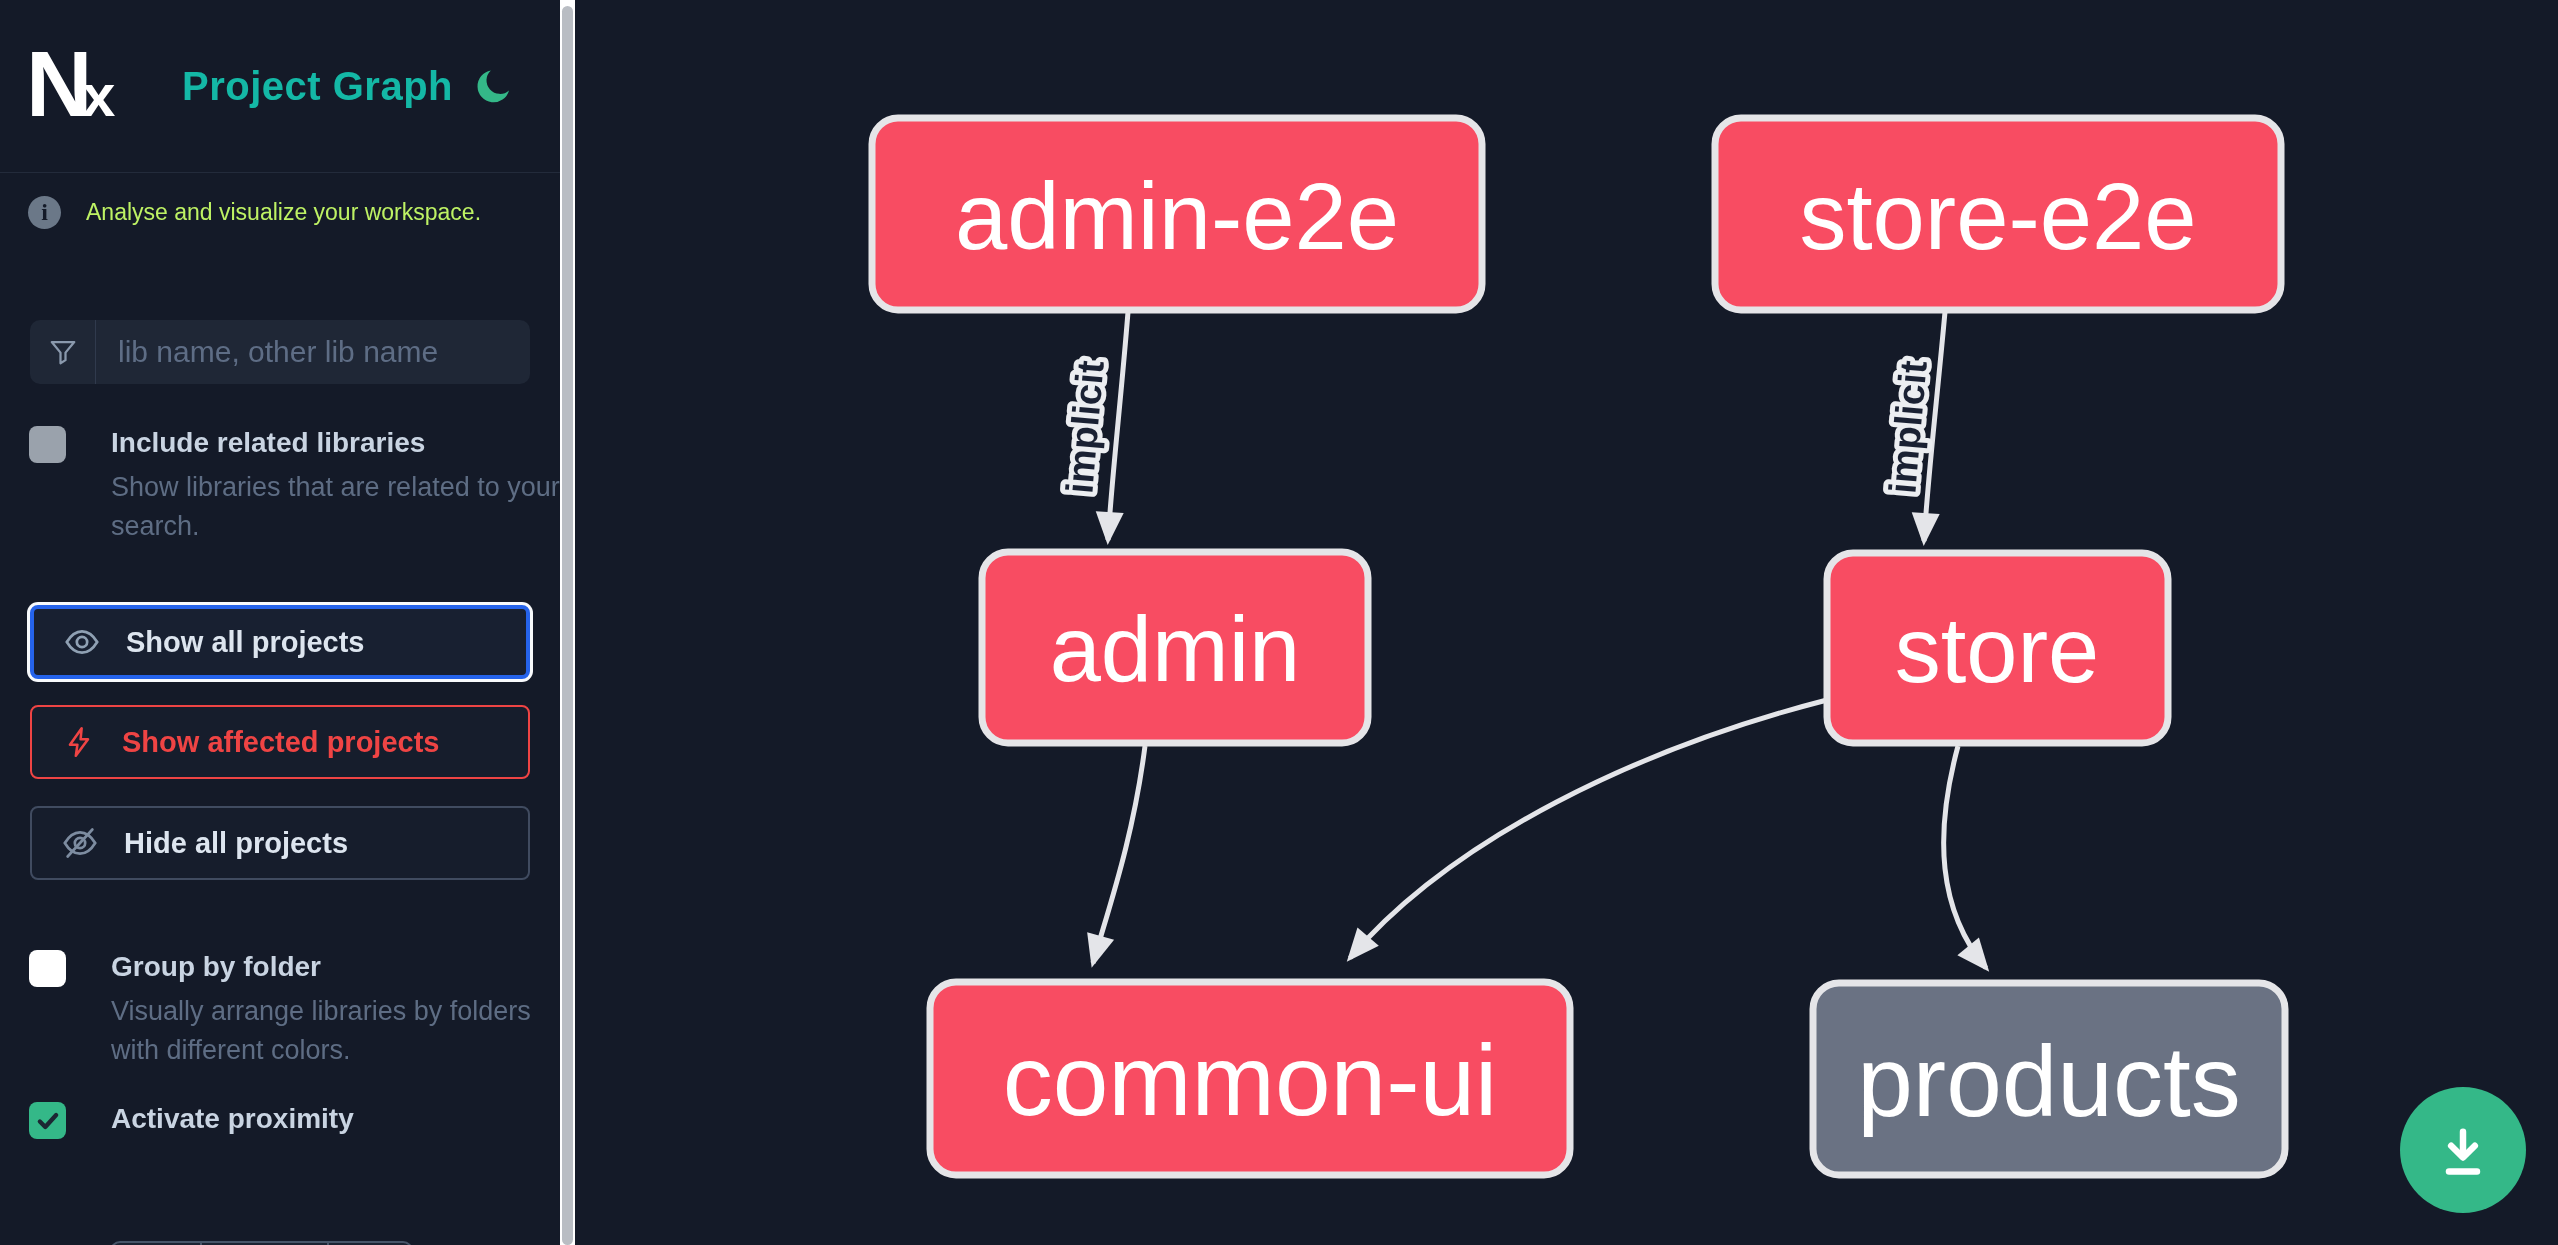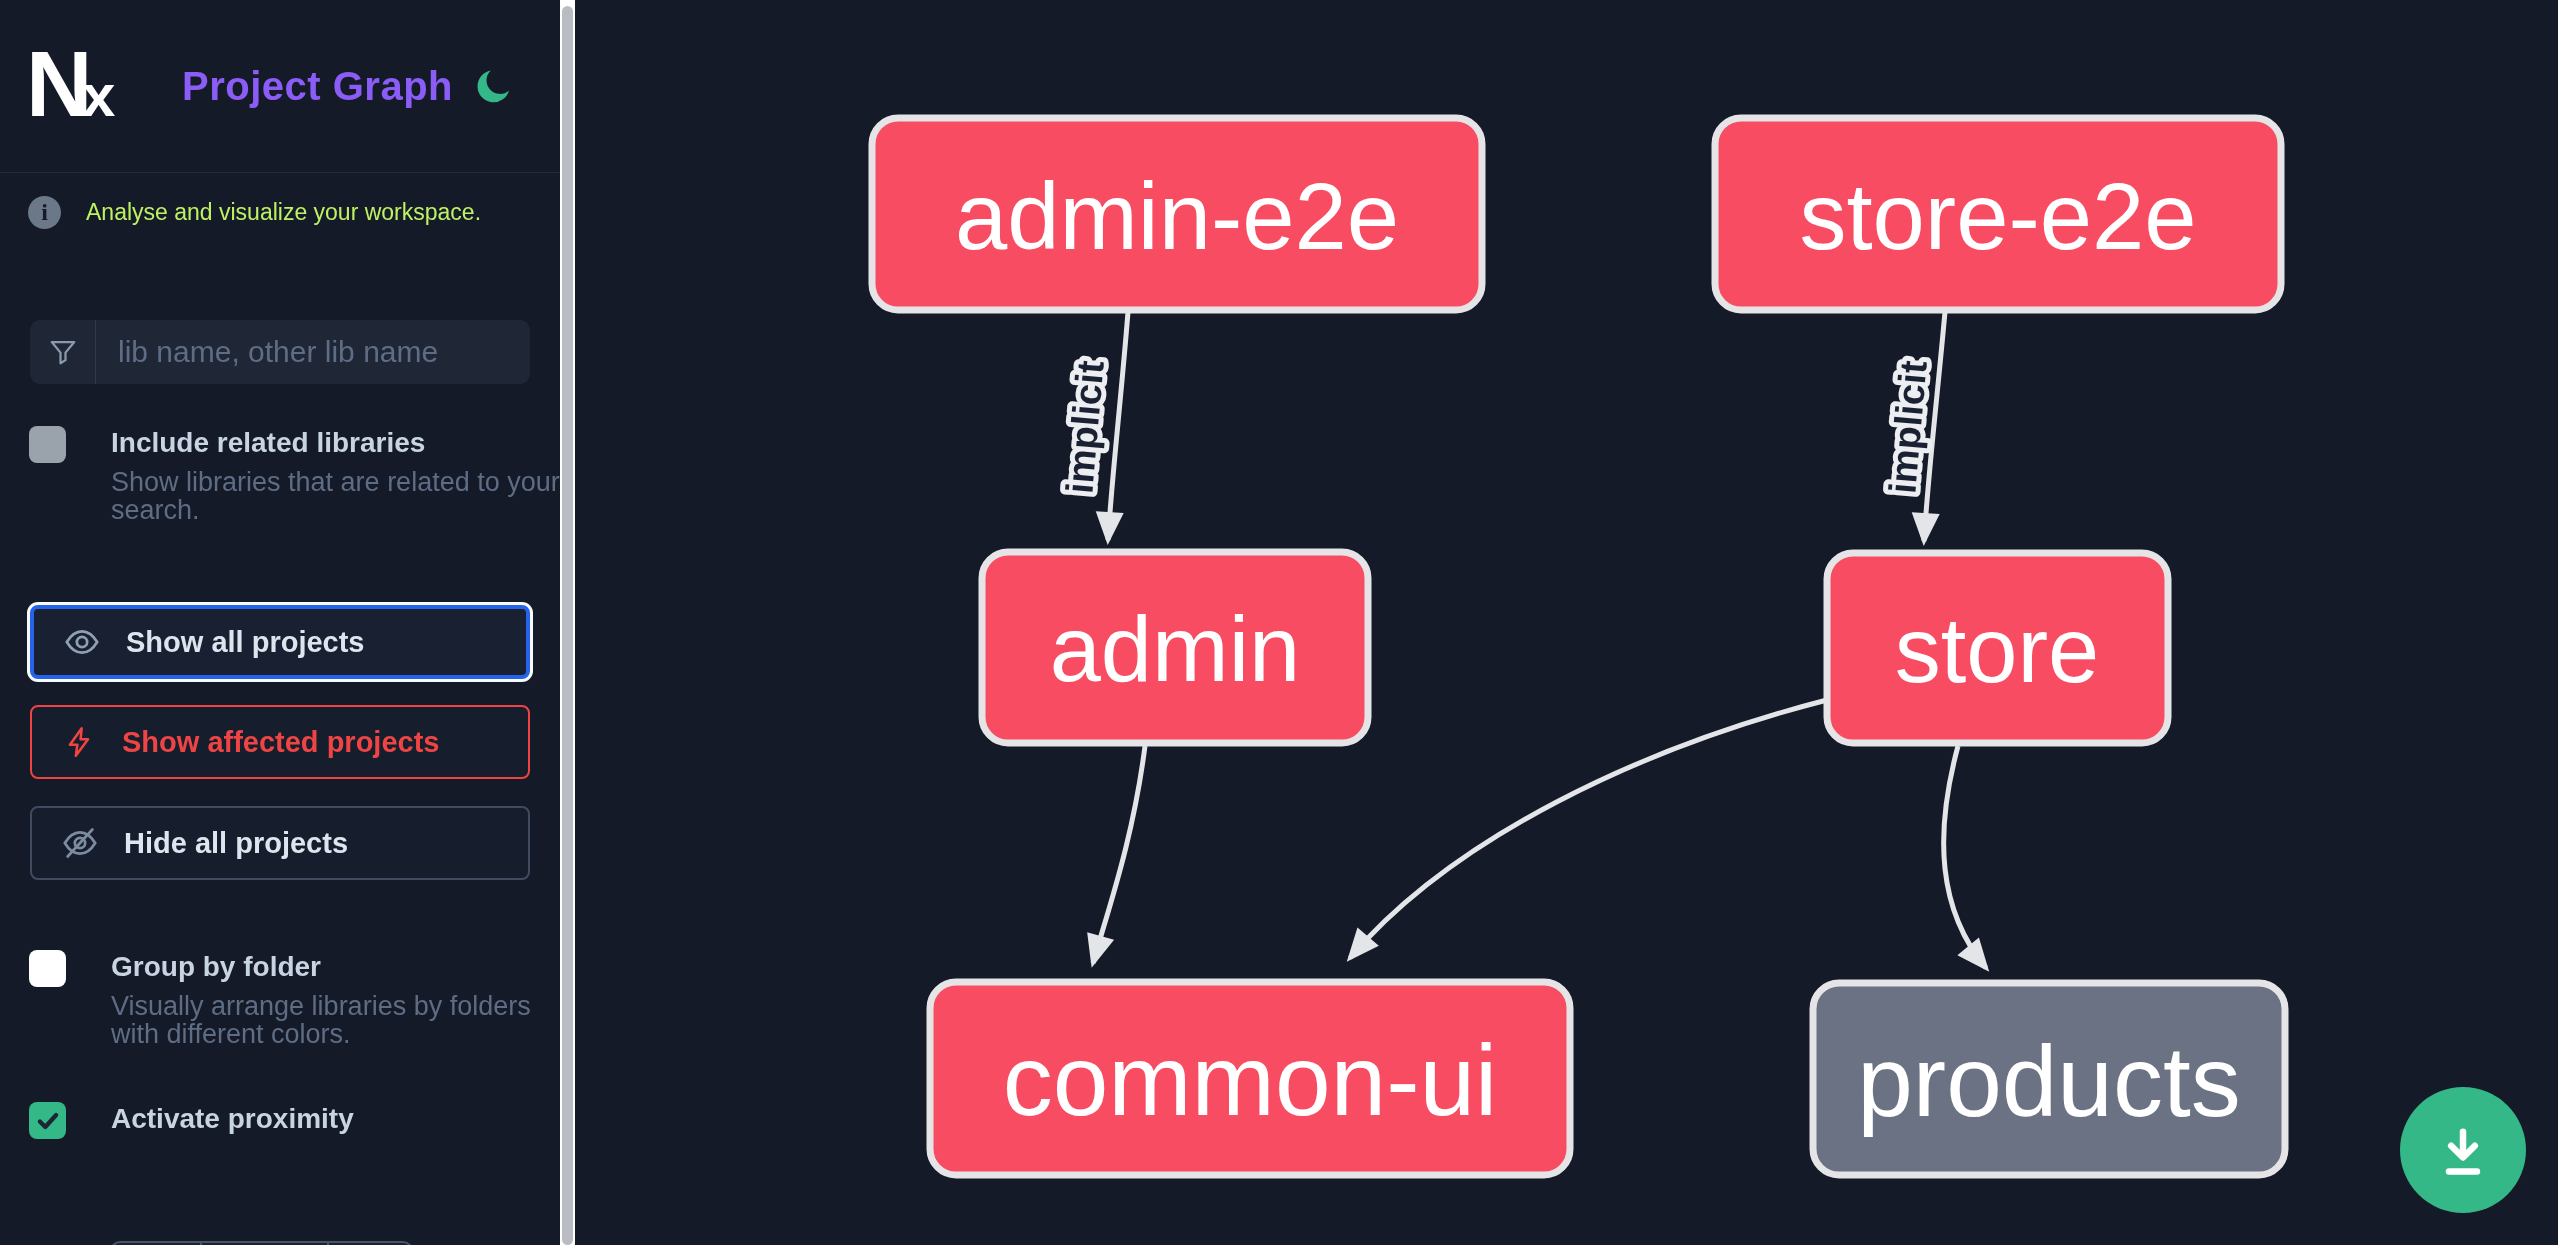--- a/index.html
+++ b/index.html
@@ -5,21 +5,21 @@
   * { margin:0; padding:0; box-sizing:border-box; }
   html,body { width:2558px; height:1245px; overflow:hidden; }
   body { background:#141a28; font-family:"Liberation Sans", sans-serif; position:relative; }
 
   
   .sidebar { position:absolute; left:0; top:0; width:560px; height:1245px; background:#141a28; }
   .sb-header { position:absolute; left:0; top:0; width:560px; height:173px;
                display:flex; align-items:center; padding:0 46px 0 30px;
                border-bottom:1px solid #232b3b; }
   .logo { width:94px; height:80px; flex:0 0 auto; }
-  .sb-title { margin-left:58px; font-size:40px; font-weight:700; color:#8b5cf6; letter-spacing:.5px;text-align:right; }
+  .sb-title { margin-left:58px; font-size:40px; font-weight:700; color:#14b8a6; letter-spacing:.5px;text-align:right; }
   .moon-btn { margin-left:auto; width:40px; height:40px; cursor:pointer; }
 
   .tagline-row { position:absolute; left:28px; top:196px; display:flex; align-items:center; gap:25px; }
   .info-icon { width:33px; height:33px; border-radius:50%; background:#6b7888; color:#141a28;
                font-weight:700; font-size:24px; display:flex; align-items:center; justify-content:center;
                font-family:"Liberation Serif", serif; }
   .tagline { font-size:23px; color:#bef264; }
 
   .search { position:absolute; left:30px; top:320px; width:500px; height:64px;
             background:#1f2736; border-radius:10px; display:flex; align-items:stretch; }
@@ -30,21 +30,21 @@
   .search input::placeholder { color:#5e6d85; }
 
   .opt { position:absolute; left:29px; display:flex; gap:45px; }
   .cb { width:37px; height:37px; border-radius:8px; flex:0 0 auto; margin-top:2px; cursor:pointer;
         display:flex; align-items:center; justify-content:center; }
   .cb.gray  { background:#9aa2ac; }
   .cb.white { background:#ffffff; }
   .cb.green { background:#34b888; }
   .opt-text { width:450px; }
   .opt-label { font-size:28px; font-weight:700; color:#c9d4e2; line-height:37px; }
-  .opt-desc  { margin-top:7px; font-size:27px; color:#5e6d84; line-height:28px; }
+  .opt-desc  { margin-top:7px; font-size:27px; color:#5e6d84; line-height:39px; }
 
   .sb-btn { position:absolute; left:30px; width:500px; height:74px; border-radius:8px;
             display:flex; align-items:center; gap:26px; padding-left:30px;
             background:#161d2c; cursor:pointer; }
   .sb-btn .txt { font-size:29px; font-weight:700; color:#dde5ef; }
   .btn-show-all { top:605px; background:#182031; border:4px solid #2563eb;
                   box-shadow:0 0 0 3px #f8fafc; }
   .btn-affected { top:705px; border:2px solid #ef4444; }
   .btn-affected .txt { color:#ef4444; }
   .btn-hide { top:806px; border:2px solid #404b60; }

